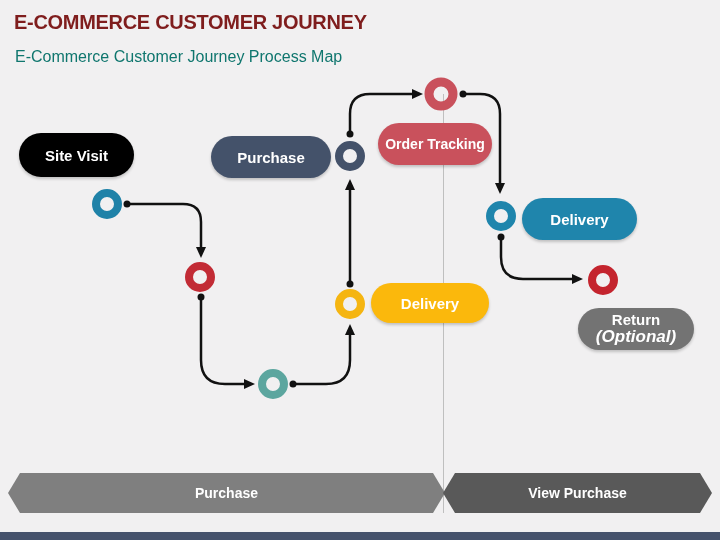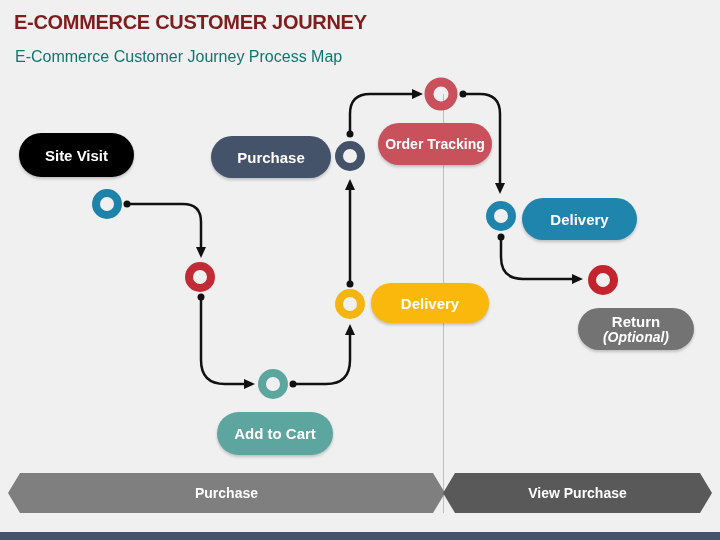--- a/index.html
+++ b/index.html
@@ -21,21 +21,21 @@
         box-shadow:0 2px 3px rgba(0,0,0,0.2);}
   .pill-site-visit{left:19px;top:133px;width:115px;height:44px;background:#000000;}
   .pill-product-view{left:64px;top:257px;width:118px;height:41px;background:#C22B35;}
   .pill-add-to-cart{left:217px;top:412px;width:116px;height:43px;background:#5CA69F;}
   .pill-checkout{left:371px;top:283px;width:118px;height:40px;background:#FBB80C;}
   .pill-purchase{left:211px;top:136px;width:120px;height:42px;background:#44526A;}
   .pill-order-tracking{left:378px;top:123px;width:114px;height:42px;background:#C9515C;font-size:14px;}
   .pill-delivery{left:522px;top:198px;width:115px;height:42px;background:#1F85AC;}
   .pill-return{left:578px;top:308px;width:116px;height:42px;background:#737373;
                flex-direction:column;line-height:1.05;}
-  .pill-sub{font-size:14px;font-style:italic;font-weight:700;}
+  .pill-sub{font-size:17px;font-style:italic;font-weight:700;}
 
   
   .phase-band{position:absolute;top:473px;height:40px;display:flex;align-items:center;
         justify-content:center;color:#fff;font-weight:700;font-size:14px;
         clip-path:polygon(12px 0%,calc(100% - 12px) 0%,100% 50%,calc(100% - 12px) 100%,12px 100%,0% 50%);}
   .phase-purchase{left:8px;width:437px;background:#7F7F7F;}
   .phase-post-purchase{left:443px;width:269px;background:#595959;}
 
   .footer-bar{position:absolute;left:0;top:532px;width:720px;height:8px;background:#45526C;}
 </style>
@@ -84,23 +84,20 @@
       <circle cx="603" cy="280" r="11" stroke="#C4242E"></circle>
     </g>
   </svg>
 
   <h1 class="title">E-COMMERCE CUSTOMER JOURNEY</h1>
   <h2 class="subtitle">E-Commerce Customer Journey Process Map</h2>
 
   <div class="pill pill-site-visit">
     <span>Site Visit</span>
   </div>
-  <div class="pill pill-add-to-cart">
-    <span>Add to Cart</span>
-  </div>
   <div class="pill pill-checkout">
     <span>Delivery</span>
   </div>
   <div class="pill pill-purchase">
     <span>Purchase</span>
   </div>
   <div class="pill pill-order-tracking">
     <span>Order Tracking</span>
   </div>
   <div class="pill pill-delivery">

